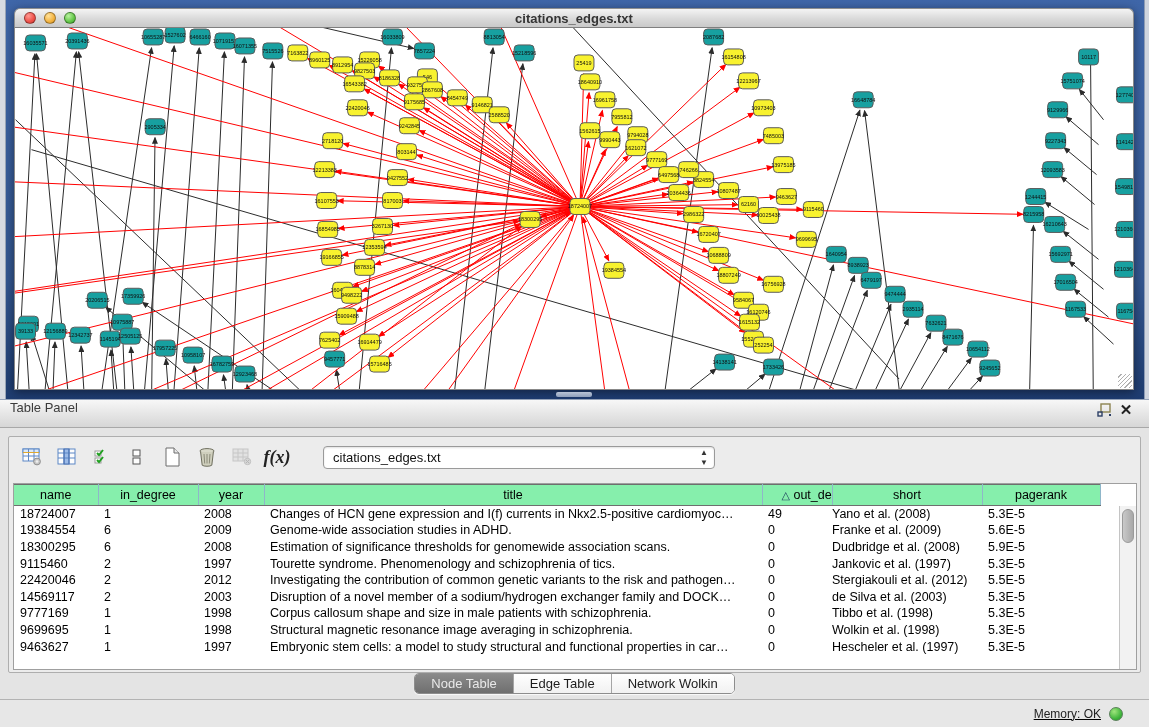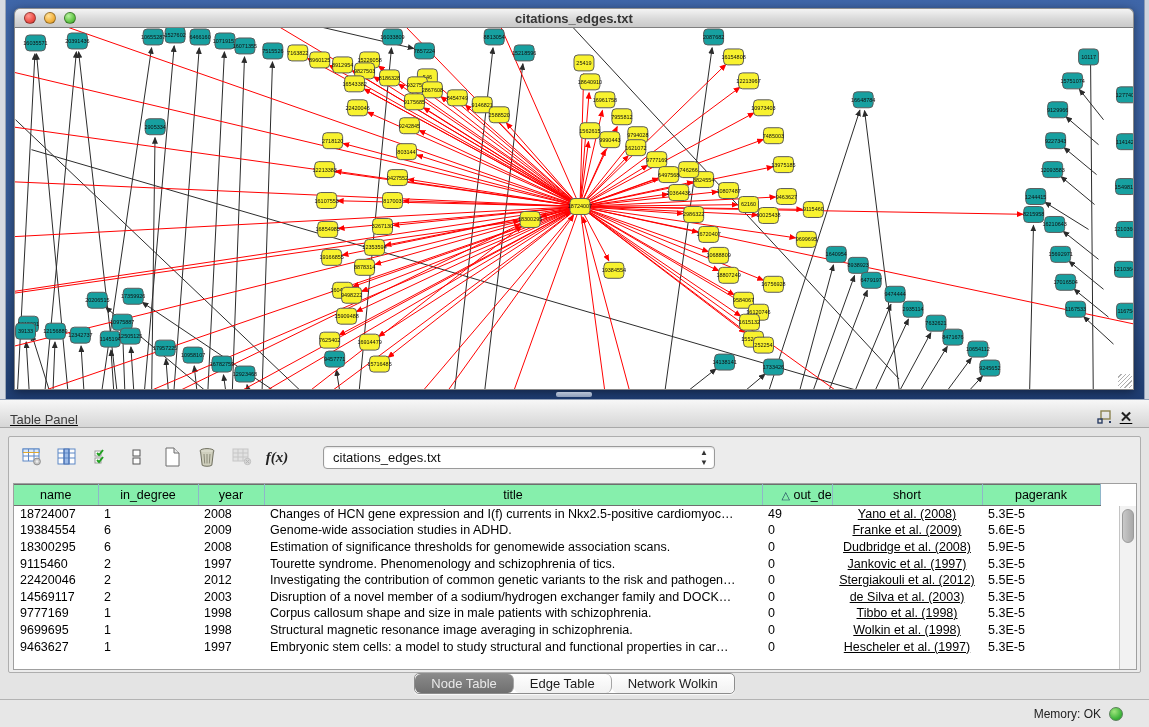--- a/index.html
+++ b/index.html
@@ -27,59 +27,59 @@
   #canvas { width:1120px; height:362px; background:#ffffff; border:1px solid #888; border-top:none; display:block; }
   #grip { position:absolute; right:2px; bottom:2px; width:14px; height:14px;
           background:repeating-linear-gradient(135deg,transparent 0 2px,#b0b0b0 2px 3px); }
   #splitter { position:absolute; left:556px; top:392px; width:36px; height:5px; border-radius:2px;
               background:linear-gradient(180deg,#b9c4d6,#8fa0bc); }
 
   
   #panelbar { position:absolute; left:0; top:399px; width:1149px; height:29px;
               background:linear-gradient(180deg,#f7f7f7,#e3e3e3 60%,#d6d6d6);
               border-top:1px solid #94a2b8; border-bottom:1px solid #a8a8a8;
-              display:flex; align-items:flex-end;text-decoration:underline; }
+              display:flex; align-items:flex-start; }
   #panelbar .pn-title { font-size:13px; color:#3c3c3c; margin-left:10px; flex:1; }
   #panelbar .pn-btn { width:22px; height:20px; display:flex; align-items:center; justify-content:center; cursor:default; }
   #panelbar .x { font-size:15px; font-weight:bold; color:#222; margin-right:12px; }
 
   #panelbody { position:absolute; left:0; top:428px; width:1149px; height:271px; background:#e4e4e4; }
   #framebox { position:absolute; left:8px; top:8px; width:1133px; height:237px; background:#ececec;
               border:1px solid #aeaeae; border-radius:2px; }
 
   #toolbar { height:40px; display:flex; align-items:center; gap:13px; padding-left:12px; }
   .tbi { width:22px; height:22px; display:flex; align-items:center; justify-content:center; }
-  .fx { font-family:"Liberation Serif", serif; font-style:italic; font-weight:bold; font-size:15px; color:#222; }
+  .fx { font-family:"Liberation Serif", serif; font-style:italic; font-weight:bold; font-size:18px; color:#222; }
   #combo { width:392px; height:23px; background:#fff; border:1px solid #9a9a9a; border-radius:4px;
            margin-left:22px; display:flex; align-items:center; font-size:13px; color:#111; padding-left:9px; position:relative;
            box-shadow:inset 0 1px 2px rgba(0,0,0,.12); }
   #combo .arrows { position:absolute; right:6px; top:1px; font-size:8px; line-height:10px; color:#333; text-align:center; }
 
   #tablewrap { position:absolute; left:4px; top:46px; width:1124px; height:187px; background:#fff; border:1px solid #9f9f9f; overflow:hidden; }
   table { border-collapse:collapse; table-layout:fixed; width:1086px; font-size:12.5px; color:#000; }
   th { background:#86efac; border-top:1px solid #6e6e6e; border-bottom:1px solid #6e6e6e; border-right:1px solid #8fb6c9;
        font-weight:normal; font-size:12.5px; height:21px; text-align:center; overflow:hidden; white-space:nowrap; }
   th.sorted { text-align:left; padding-left:19px; }
   th .tri { color:#1c3d5c; font-size:11px; }
   td { height:16.6px; overflow:hidden; white-space:nowrap; padding:0 2px 0 6px; }
-  td.center { text-align:center; padding:0;text-decoration:underline; }
+  td.center { text-align:left; padding:0; }
   #vscroll { position:absolute; right:0; top:22px; width:17px; height:164px; background:#f2f2f2; border-left:1px solid #c4c4c4; }
   #vscroll .thumb { position:absolute; left:2px; top:3px; width:12px; height:34px; border-radius:7px;
                     background:linear-gradient(90deg,#c9c9c9,#a8a8a8); border:1px solid #9a9a9a; }
 
   
   #tabsrow { position:absolute; left:0; top:673px; width:1149px; height:26px; display:flex; justify-content:center; }
   .seg { display:flex; height:21px; border:1px solid #8d8d8d; border-radius:5px; overflow:hidden; background:#fff;
          box-shadow:0 1px 1px rgba(255,255,255,.8); }
-  .seg .tab { padding:0 16px; font-size:13px; color:#1c1c1c; display:flex; align-items:center; border-right:1px solid #a5a5a5; background:linear-gradient(180deg,#ffffff,#f1f1f1);border-radius:6px; }
+  .seg .tab { padding:0 16px; font-size:13px; color:#1c1c1c; display:flex; align-items:center; border-right:1px solid #a5a5a5; background:linear-gradient(180deg,#ffffff,#f1f1f1); }
   .seg .tab:last-child { border-right:none; }
   .seg .tab.sel { background:linear-gradient(180deg,#8a8a8a,#6f6f6f); color:#e9e9e9; }
 
   #statusbar { position:absolute; left:0; top:699px; width:1149px; height:28px; background:#e7e7e7;
-               border-top:1px solid #b3b3b3; display:flex; align-items:center; justify-content:flex-end; }
+               border-top:1px solid #b3b3b3; display:flex; align-items:center; justify-content:flex-end;text-decoration:underline; }
   #statusbar .mem { font-size:12px; color:#222; margin-right:8px; }
   #statusbar .dot { width:14px; height:14px; border-radius:50%; margin-right:26px;
                     background:radial-gradient(circle at 35% 30%,#9fe57d,#3db33a 65%,#2d8f2b); border:1px solid #5a815a; }
 </style>
 </head>
 <body>
 
 <div id="app">
 
   <div id="desk">

